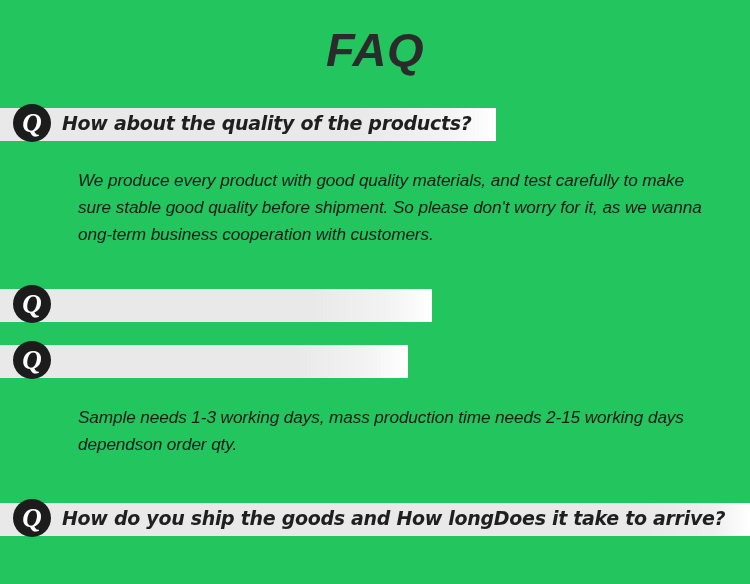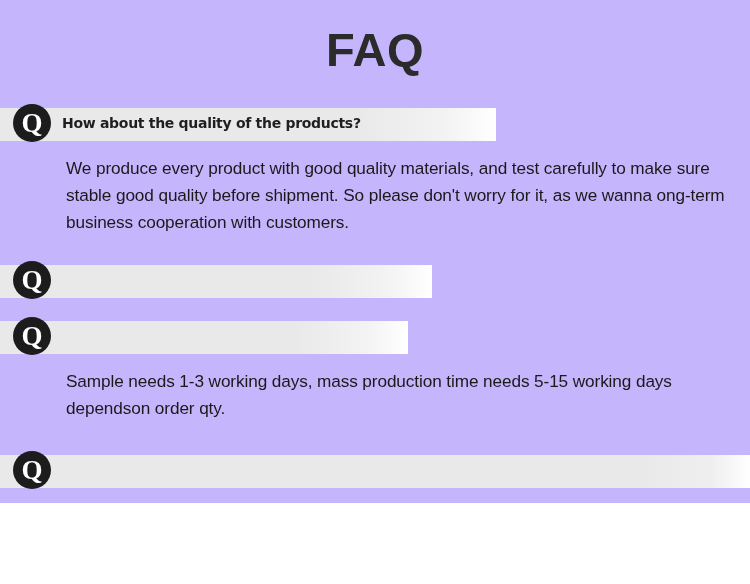--- a/index.html
+++ b/index.html
@@ -11,22 +11,23 @@
     width: 750px;
     height: 584px;
     background: #ffffff;
     font-family: "Liberation Sans", "DejaVu Sans", sans-serif;
     overflow: hidden;
   }
 
   .page {
     position: relative;
     width: 750px;
-    height: 503px;
-    background: #c4b5fd;
+    height: 584px;
+    background: #22c55e;
+    font-style: italic;
   }
 
   
   .faq-title {
     position: absolute;
     top: 26px;
     left: 0;
     width: 750px;
     text-align: center;
     font-family: "Liberation Sans", "DejaVu Sans", sans-serif;
@@ -88,32 +89,32 @@
     box-sizing: border-box;
     z-index: 2;
   }
 
   .question-text {
     position: absolute;
     left: 62px;
     top: 7px;
     right: 12px;
     font-family: "DejaVu Sans", "Liberation Sans", sans-serif;
-    font-size: 14px;
+    font-size: 19px;
     font-weight: bold;
     color: #1f1f1f;
     letter-spacing: -0.3px;
     line-height: 26px;
     white-space: nowrap;
     z-index: 2;
   }
 
   
   .answer-text {
-    margin: 4px;
+    margin: 16px;
     padding: 10px 16px 0 62px;
     font-family: "Liberation Sans", "DejaVu Sans", sans-serif;
     font-size: 17.2px;
     font-weight: normal;
     color: #1a1a1a;
     line-height: 27px;
     letter-spacing: -0.1px;
     text-align: left;
   }
 
@@ -148,26 +149,27 @@
       </div>
     </div>
 
     <div class="spacer-2"></div>
 
     <div class="faq-item">
       <div class="question-row">
         <div class="question-bar bar-w3"></div>
         <div class="q-badge">Q</div>
       </div>
-      <p class="answer-text">Sample needs 1-3 working days, mass production time needs 5-15 working days dependson order qty.</p>
+      <p class="answer-text">Sample needs 1-3 working days, mass production time needs 2-15 working days dependson order qty.</p>
     </div>
 
     <div class="spacer-3"></div>
 
     <div class="faq-item">
       <div class="question-row">
         <div class="question-bar bar-w4"></div>
         <div class="q-badge">Q</div>
+        <div class="question-text">How do you ship the goods and How longDoes it take to arrive?</div>
       </div>
     </div>
 
   </div>
 </div>
 
 </body></html>

